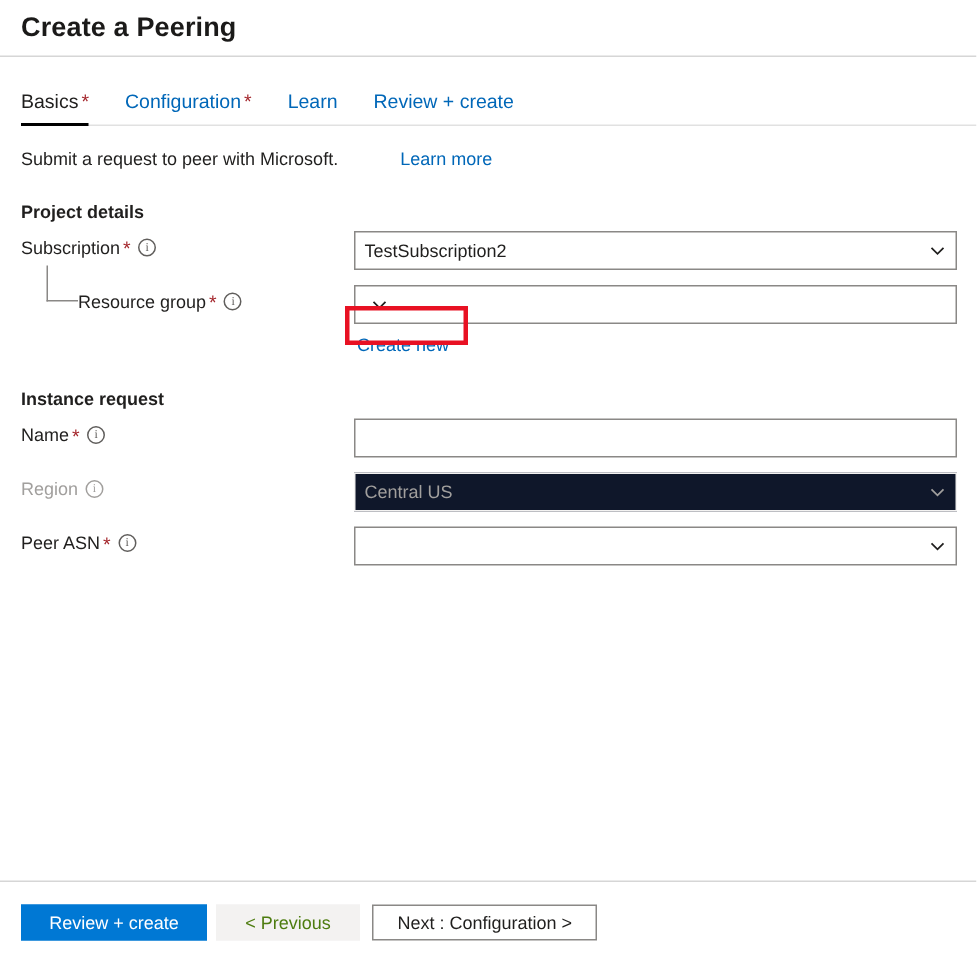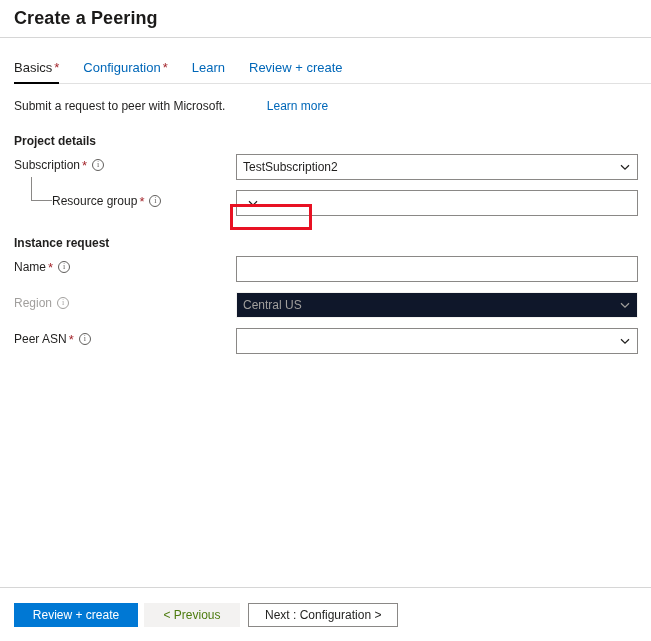--- a/index.html
+++ b/index.html
@@ -348,20 +348,24 @@
     </div>
     <div class="control">
       <span class="chev">
         <svg width="12" height="12" viewBox="0 0 12 12">
             <path d="M2 4.3 L6 8.2 L10 4.3" fill="none" stroke="#201f1e" stroke-width="1.2"></path>
           </svg>
       </span>
     </div>
   </div>
 
+  <div class="createnew-wrap">
+    <div class="createnew-spacer"></div>
+    <span class="createnew">Create new</span>
+  </div>
 
   <div class="section-title">Instance request</div>
 
   <div class="row">
     <div class="label-cell">
       <span class="label-text">Name</span>
       <span class="req">*</span>
       <span class="info-icon">i</span>
     </div>
     <div class="control textbox">

